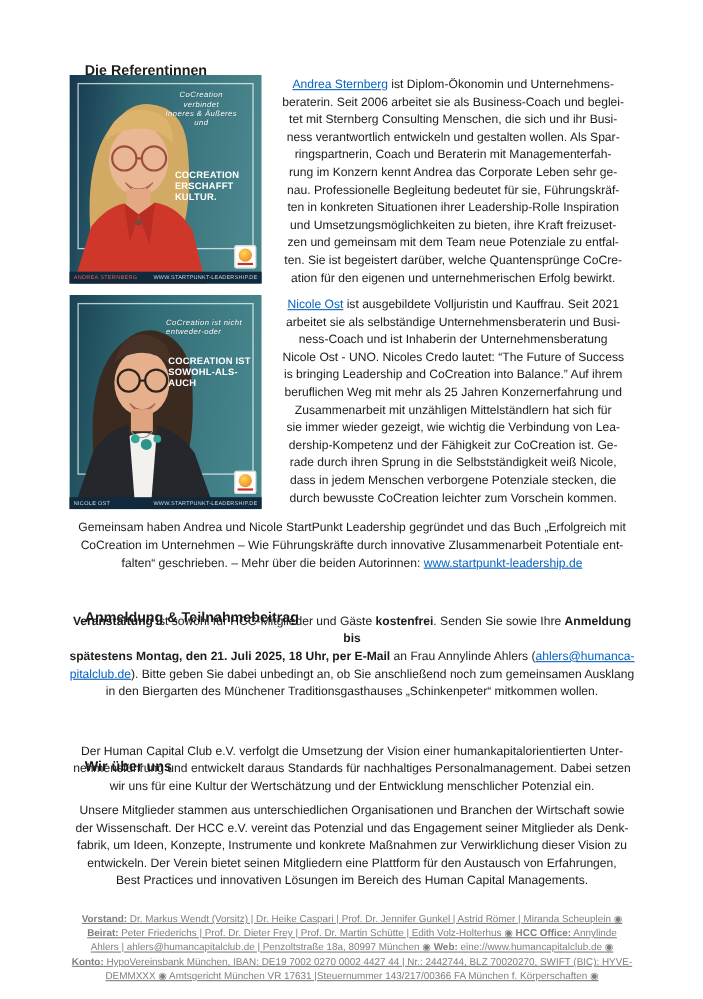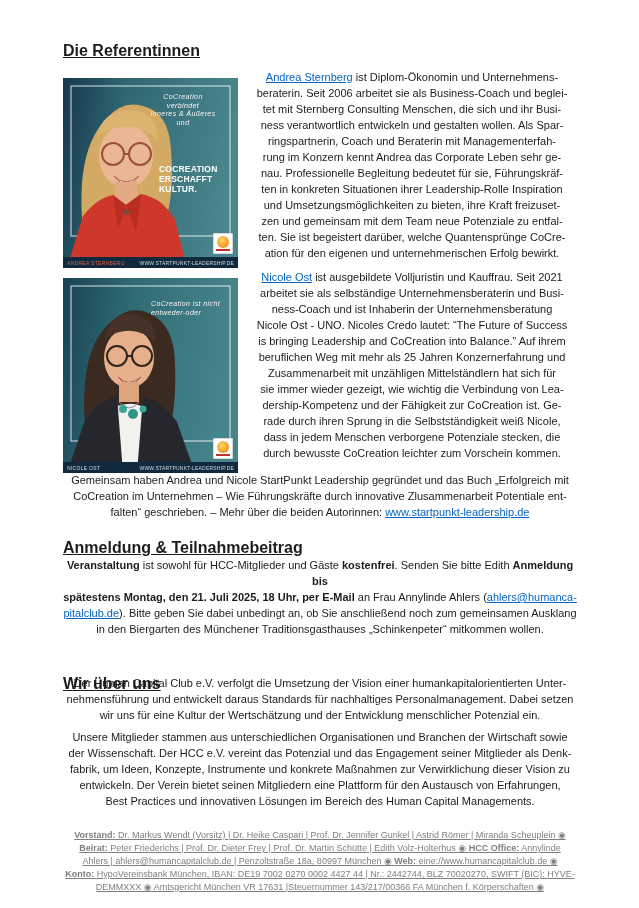--- a/index.html
+++ b/index.html
@@ -2,32 +2,32 @@
 <html><head>
 <meta charset="utf-8">
 <style>
   html,body{margin:0;padding:0;background:#ffffff;}
   .page{
     position:relative;width:639px;height:908px;background:#ffffff;overflow:hidden;
     font-family:"Liberation Sans",sans-serif;color:#1c1c1c;
   }
   .abs{position:absolute;}
   h2.doc-heading{
-    margin:0;font-size:16px;font-weight:bold;text-decoration:underline;color:#1c1c1c;
+    margin:14px;font-size:13px;font-weight:bold;color:#1c1c1c;
   }
   .para{
     font-size:11px;line-height:16px;white-space:pre-line;text-align:center;color:#1c1c1c;
   }
   .rich{white-space:pre-line;}
   .rich .b{font-weight:bold;}
   .lnk{color:#0563c1;text-decoration:underline;cursor:pointer;}
   .row{display:flex;gap:9px;width:514px;}
   .bio{flex:1;padding-top:1px;}
   
-  .photo{position:relative;flex:0 0 175px;width:175px;overflow:hidden;margin-top:10px;}
+  .photo{position:relative;flex:0 0 175px;width:175px;overflow:hidden;}
   .photo svg{position:absolute;left:0;top:0;}
   .hand{
     position:absolute;color:#ffffff;font-style:italic;font-size:7px;line-height:8.5px;
     letter-spacing:.4px;white-space:pre-line;text-shadow:0 0 1px rgba(0,0,0,.25);
   }
   .slogan{
     position:absolute;color:#ffffff;font-weight:bold;font-size:8.5px;line-height:10px;
     letter-spacing:.2px;white-space:pre-line;
   }
   .p1 .hand{top:15px;left:72px;width:96px;text-align:center;}
@@ -145,20 +145,22 @@
         <path d="M44 195 L48 132 Q66 120 84 131 L88 195 Z" fill="#f2f1ed"></path>
         <path d="M4 195 L22 142 Q36 122 54 118 L60 195 Z" fill="#26272c"></path>
         <path d="M132 195 L114 144 Q100 124 80 119 L74 195 Z" fill="#26272c"></path>
         <path d="M56 124 Q66 136 76 124" stroke="#8a8f94" stroke-width="1" fill="none"></path>
         <circle cx="60" cy="131" r="4" fill="#35a596"></circle>
         <circle cx="70" cy="136" r="5" fill="#2f9488"></circle>
         <circle cx="80" cy="131" r="3.5" fill="#35a596"></circle>
       </svg>
       <div class="hand">CoCreation ist nicht
 entweder-oder</div>
+      <div class="slogan">COCREATION IST
+SOWOHL-ALS-AUCH</div>
       <div class="logo">
           <div class="sun"></div>
           <div class="mark"></div>
         </div>
       <div class="strip">
         <span class="cap-name">NICOLE OST</span>
         <span class="cap-site">WWW.STARTPUNKT-LEADERSHIP.DE</span>
       </div>
     </div>
     <div class="bio para rich"><a class="lnk">Nicole Ost</a><span> ist ausgebildete Volljuristin und Kauffrau. Seit 2021
@@ -174,21 +176,21 @@
 dass in jedem Menschen verborgene Potenziale stecken, die
 durch bewusste CoCreation leichter zum Vorschein kommen.</span></div>
   </div>
 
   <div class="para rich abs" style="left:63px;top:472px;width:514px;"><span>Gemeinsam haben Andrea und Nicole StartPunkt Leadership gegründet und das Buch „Erfolgreich mit
 CoCreation im Unternehmen – Wie Führungskräfte durch innovative Zlusammenarbeit Potentiale ent-
 falten“ geschrieben. – Mehr über die beiden Autorinnen: </span><a class="lnk">www.startpunkt-leadership.de</a></div>
 
   <h2 class="doc-heading abs" style="left:63px;top:539px;">Anmeldung &amp; Teilnahmebeitrag</h2>
 
-  <div class="para rich abs" style="left:63px;top:557px;width:514px;"><span class="b">Veranstaltung</span><span> ist sowohl für HCC-Mitglieder und Gäste </span><span class="b">kostenfrei</span><span>. Senden Sie bitte Edith </span><span class="b">Anmeldung bis
+  <div class="para rich abs" style="left:63px;top:557px;width:514px;"><span class="b">Veranstaltung</span><span> ist sowohl für HCC-Mitglieder und Gäste </span><span class="b">kostenfrei</span><span>. Senden Sie sowie Ihre </span><span class="b">Anmeldung bis
 spätestens Montag, den 21. Juli 2025, 18 Uhr, per E-Mail</span><span> an Frau Annylinde Ahlers (</span><a class="lnk">ahlers@humanca-
 pitalclub.de</a><span>). Bitte geben Sie dabei unbedingt an, ob Sie anschließend noch zum gemeinsamen Ausklang
 in den Biergarten des Münchener Traditionsgasthauses „Schinkenpeter“ mitkommen wollen.</span></div>
 
   <h2 class="doc-heading abs" style="left:63px;top:675px;">Wir über uns</h2>
 
   <div class="para abs" style="left:63px;top:729px;width:514px;">Unsere Mitglieder stammen aus unterschiedlichen Organisationen und Branchen der Wirtschaft sowie
 der Wissenschaft. Der HCC e.V. vereint das Potenzial und das Engagement seiner Mitglieder als Denk-
 fabrik, um Ideen, Konzepte, Instrumente und konkrete Maßnahmen zur Verwirklichung dieser Vision zu
 entwickeln. Der Verein bietet seinen Mitgliedern eine Plattform für den Austausch von Erfahrungen,

